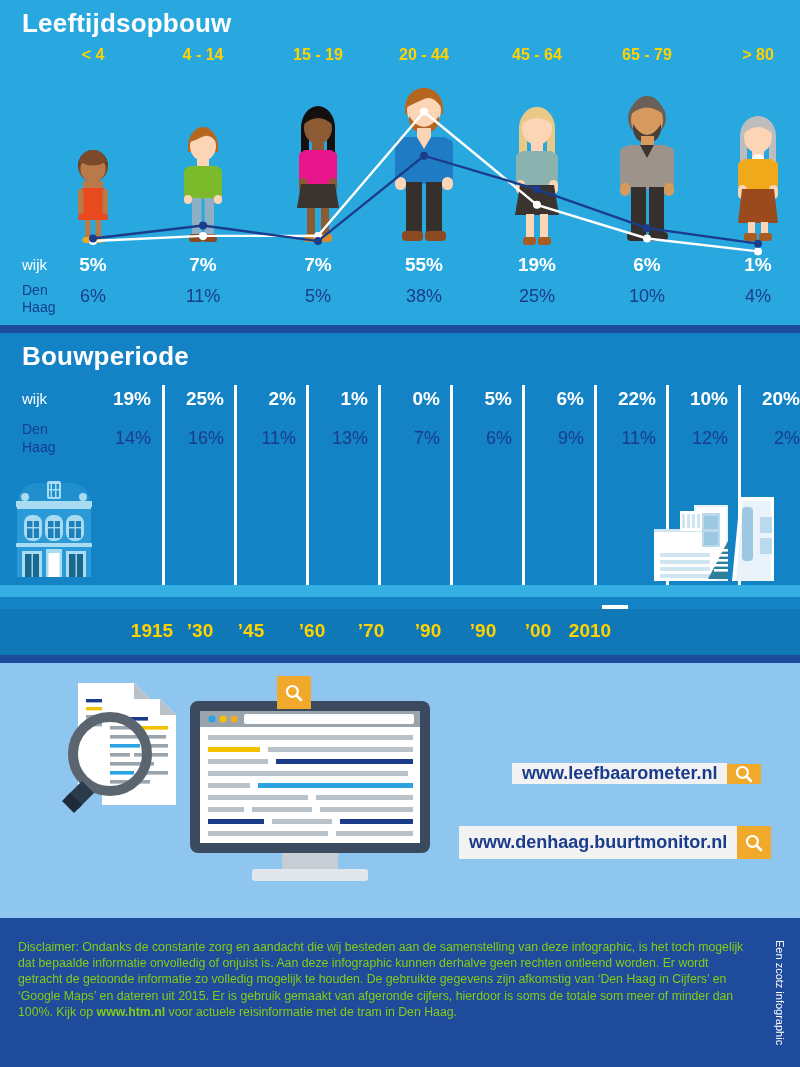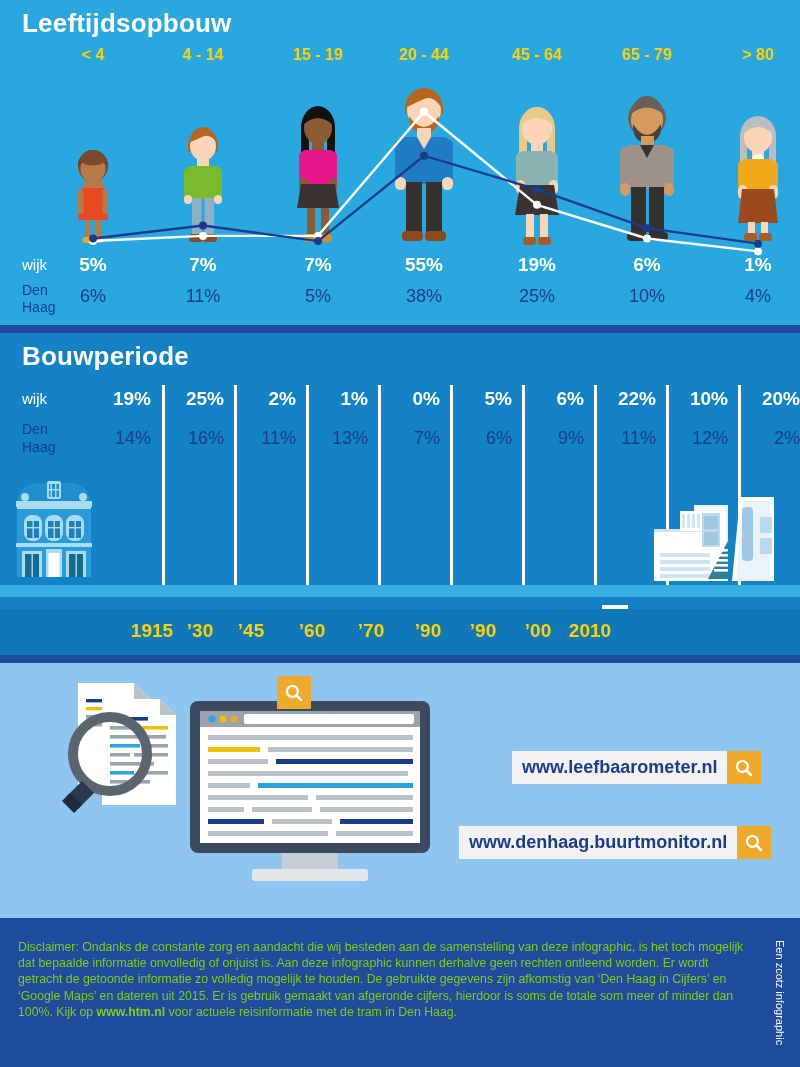--- a/index.html
+++ b/index.html
@@ -543,21 +543,21 @@
 
     <div id="urls">
         <div class="urlbox" style="left: 277px; top: 13px;">
           <div class="urlbtn">
             <svg width="20" height="20" viewBox="0 0 20 20">
               <circle cx="8.4" cy="8.4" r="5.4" fill="none" stroke="#fff" stroke-width="2.2"></circle>
               <line x1="12.4" y1="12.4" x2="17" y2="17" stroke="#fff" stroke-width="2.6" stroke-linecap="round"></line>
             </svg>
           </div>
         </div>
-        <div class="urlbox" style="left: 512px; top: 88px;">
+        <div class="urlbox" style="left: 512px; top: 88px; align-items: flex-end;">
           <div class="urltxt">www.leefbaarometer.nl</div>
           <div class="urlbtn">
             <svg width="20" height="20" viewBox="0 0 20 20">
               <circle cx="8.4" cy="8.4" r="5.4" fill="none" stroke="#fff" stroke-width="2.2"></circle>
               <line x1="12.4" y1="12.4" x2="17" y2="17" stroke="#fff" stroke-width="2.6" stroke-linecap="round"></line>
             </svg>
           </div>
         </div>
         <div class="urlbox" style="left: 459px; top: 163px;">
           <div class="urltxt">www.denhaag.buurtmonitor.nl</div>

